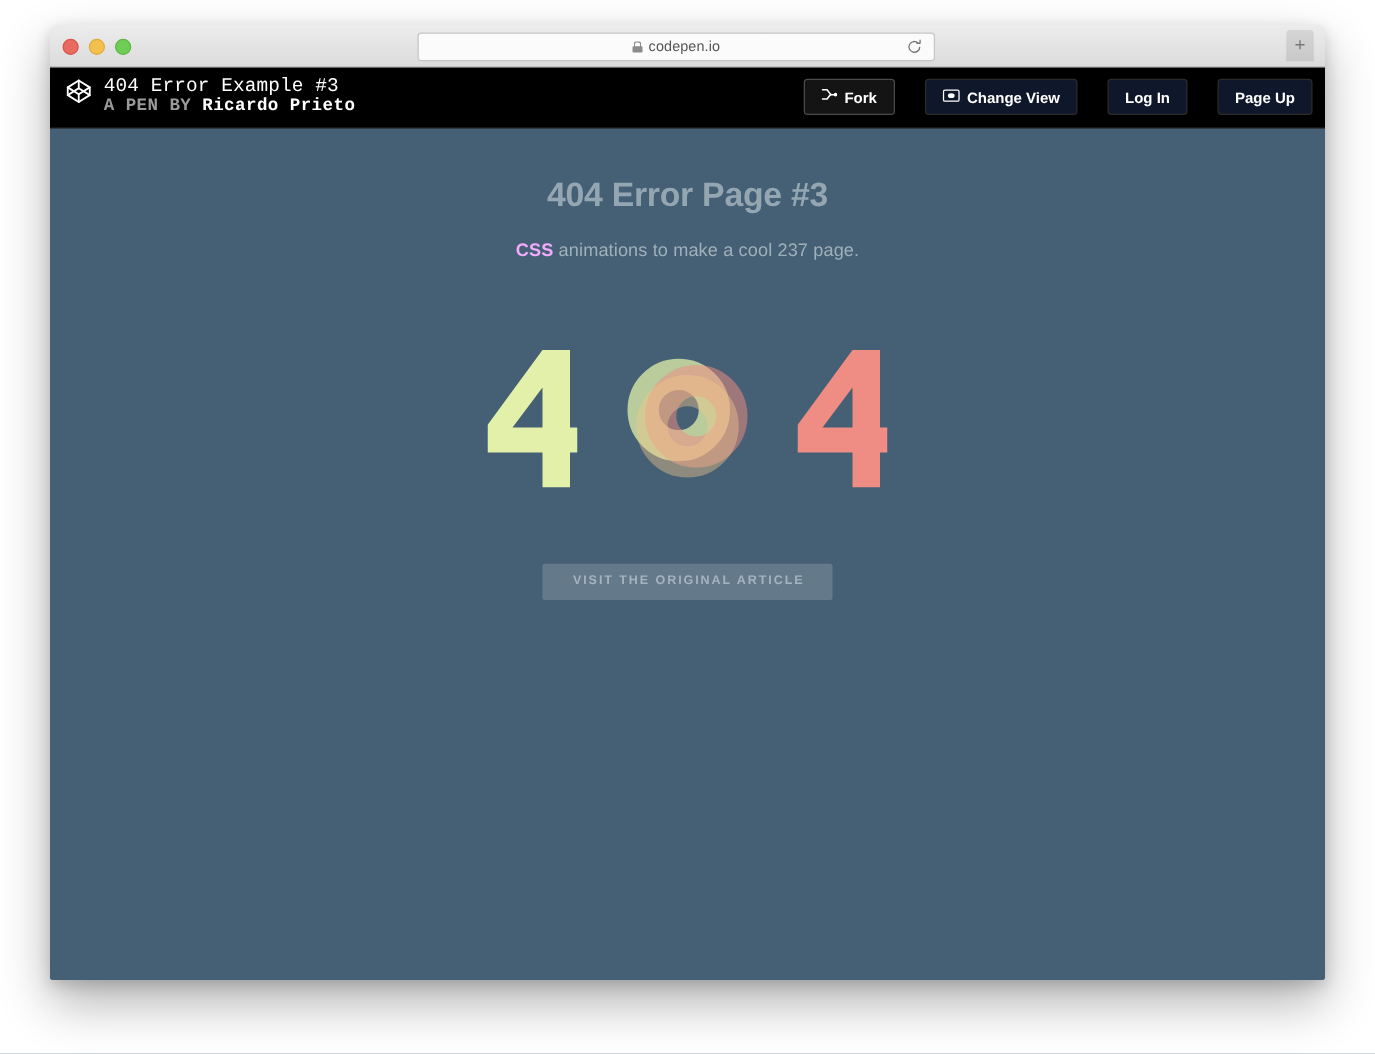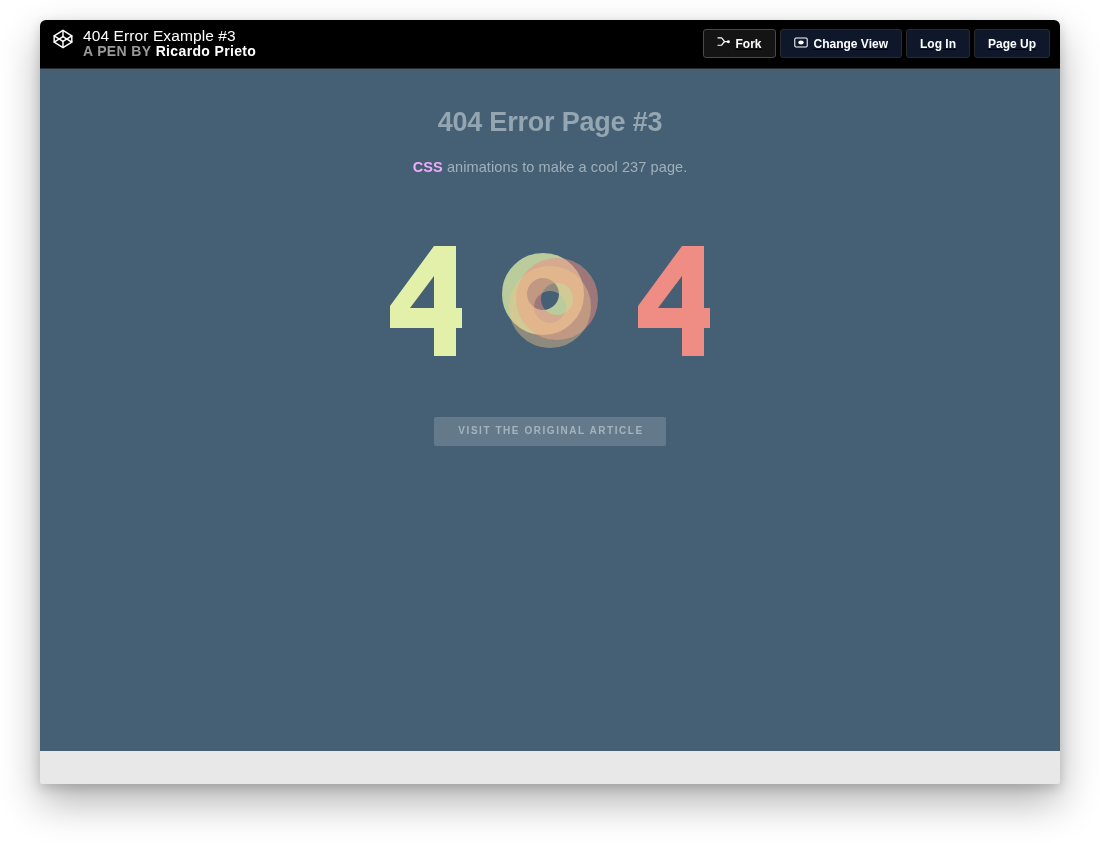--- a/index.html
+++ b/index.html
@@ -140,20 +140,21 @@
     width: 22px;
     height: 22px;
     margin-top: 3px;
     flex: none;
   }
   .pen-titles {
     display: flex;
     flex-direction: column;
     gap: 1px;
     padding-top: 1px;
+    font-family: Liberation Mono, monospace;
   }
   .pen-title {
     font-size: 15.5px;
     color: #ffffff;
     line-height: 19px;
     letter-spacing: 0.1px;
   }
   .pen-byline {
     font-size: 14px;
     line-height: 11px;
@@ -166,23 +167,22 @@
   .pen-byline .by-author {
     color: #ffffff;
     font-weight: bold;
   }
 
   .pen-actions {
     position: absolute;
     right: 10px;
     top: 9px;
     display: flex;
-    gap: 4px;
+    gap: 24px;
     align-items: flex-end;
-    text-decoration: underline;
   }
   .pen-btn {
     height: 29px;
     box-sizing: border-box;
     display: flex;
     align-items: center;
     gap: 6px;
     padding: 0 13px;
     border-radius: 3px;
     font-size: 12px;
@@ -289,20 +289,42 @@
     border-radius: 2px;
     text-transform: uppercase;
     font-family: "Liberation Sans", sans-serif;
   }
 </style>
 </head>
 <body>
 
 <div class="browser-window">
 
+  <div class="titlebar">
+    <div class="traffic-lights">
+      <span class="light red"></span>
+      <span class="light yellow"></span>
+      <span class="light green"></span>
+    </div>
+
+    <div class="urlbar">
+      <div class="url-inner">
+        <span class="lock-icon"></span>
+        <span class="url-text">codepen.io</span>
+      </div>
+      <span class="reload-btn">
+        <svg width="13" height="13" viewBox="0 0 16 16" fill="none" stroke="#777" stroke-width="1.3">
+          <path d="M13.3 8A5.3 5.3 0 1 1 11.6 4.1"></path>
+          <path d="M13.6 1.3v3.1h-3.1" stroke-linecap="round" stroke-linejoin="round"></path>
+        </svg>
+      </span>
+    </div>
+
+    <div class="new-tab-btn">+</div>
+  </div>
 
   <div class="pen-header">
     <div class="pen-brand">
       <span class="cp-logo">
         <svg width="22" height="22" viewBox="0 0 24 24" fill="none" stroke="#ffffff" stroke-width="1.6" stroke-linecap="round" stroke-linejoin="round">
           <polygon points="12,2.6 21.6,8.6 21.6,15.4 12,21.4 2.4,15.4 2.4,8.6"></polygon>
           <polyline points="2.4,8.6 12,14.6 21.6,8.6"></polyline>
           <polyline points="2.4,15.4 12,9.4 21.6,15.4"></polyline>
           <line x1="12" y1="2.6" x2="12" y2="9.4"></line>
           <line x1="12" y1="14.6" x2="12" y2="21.4"></line>

